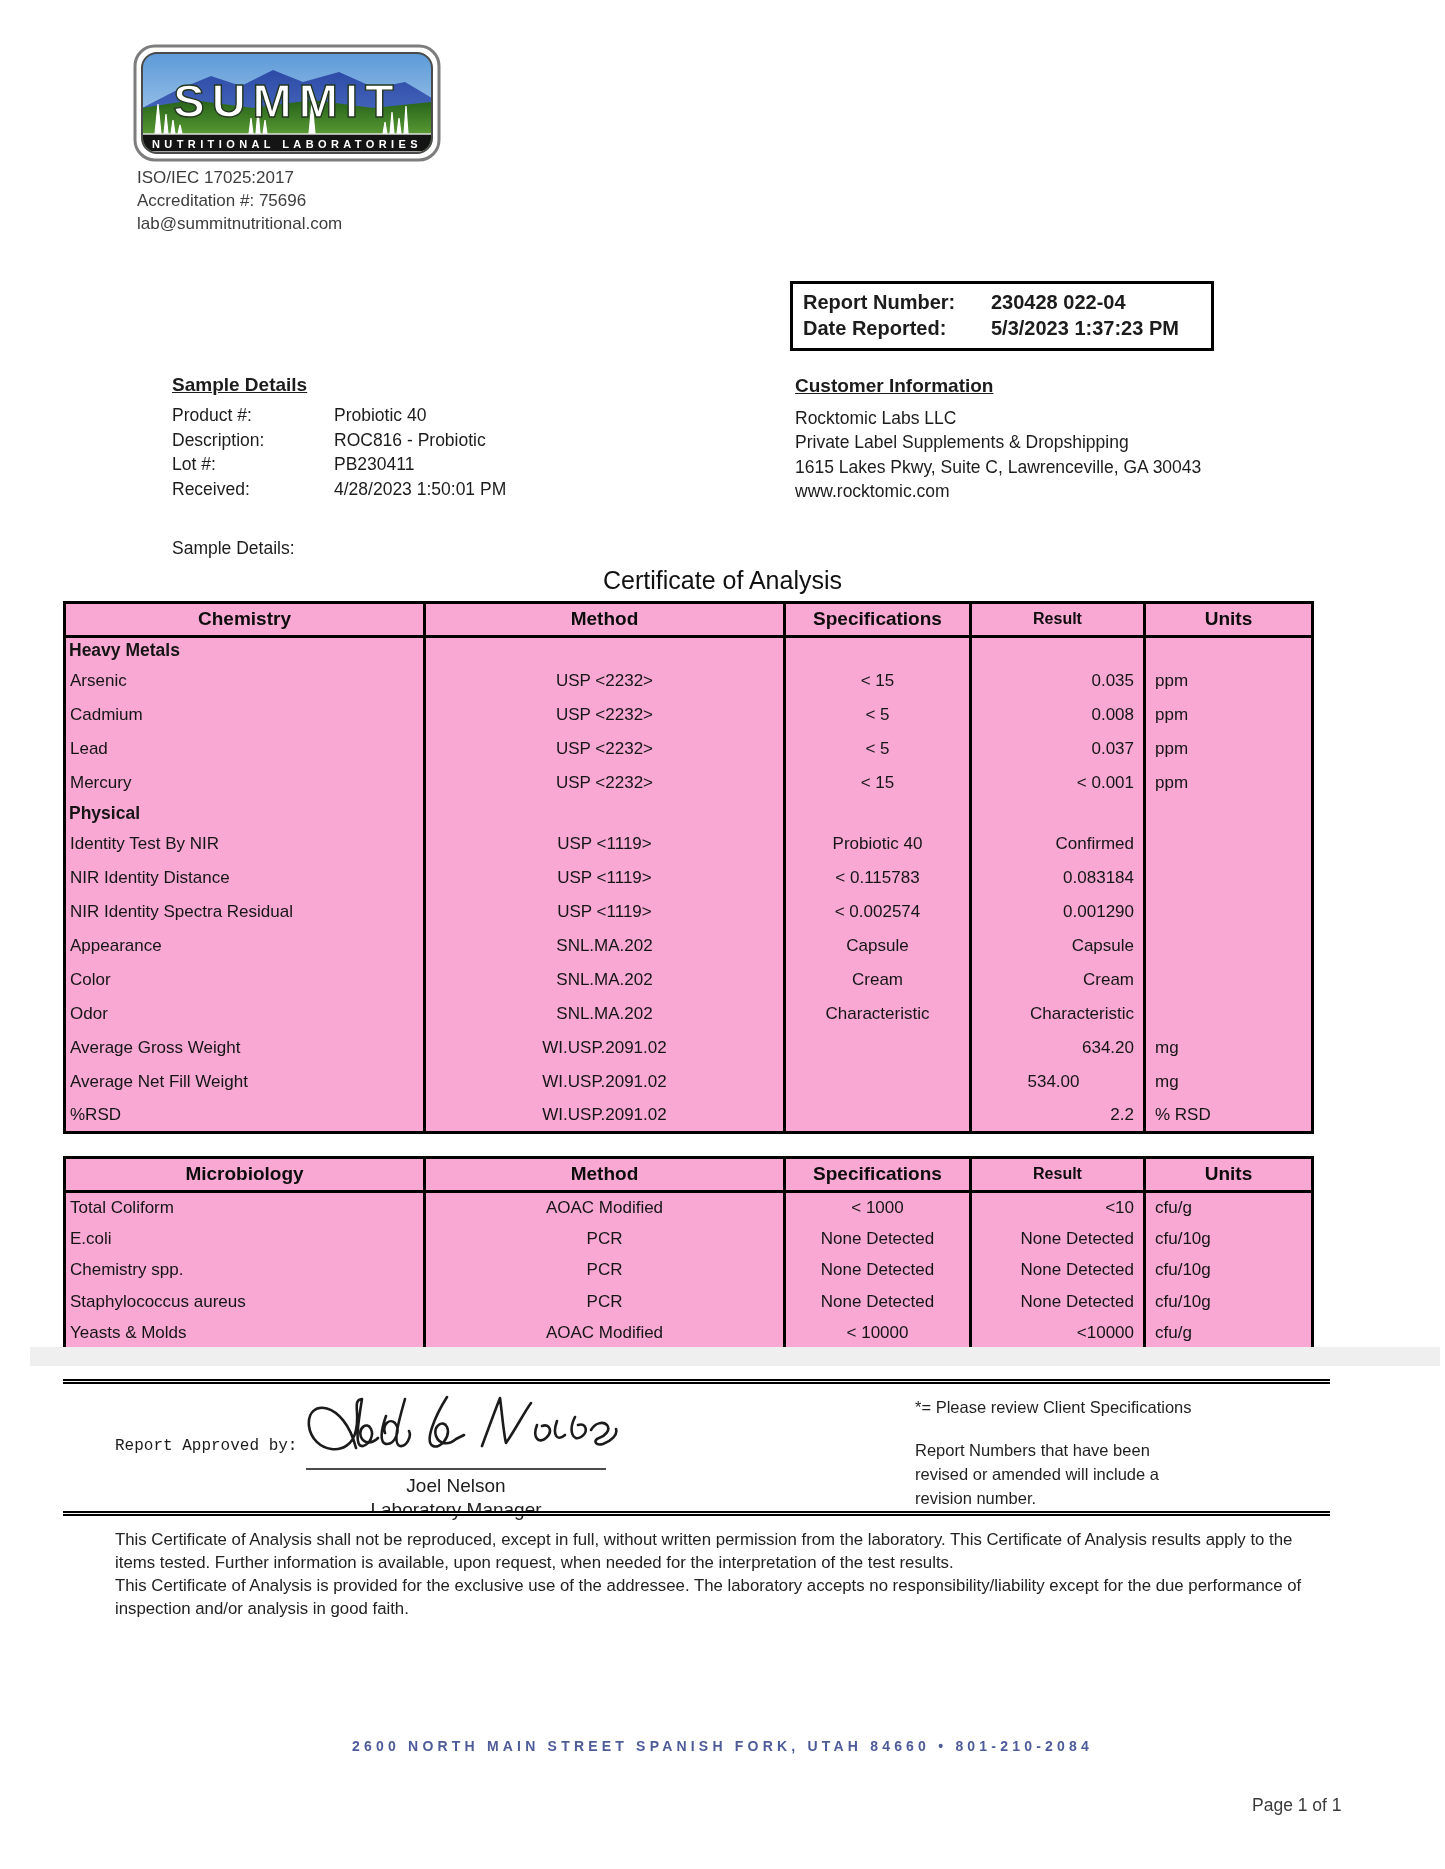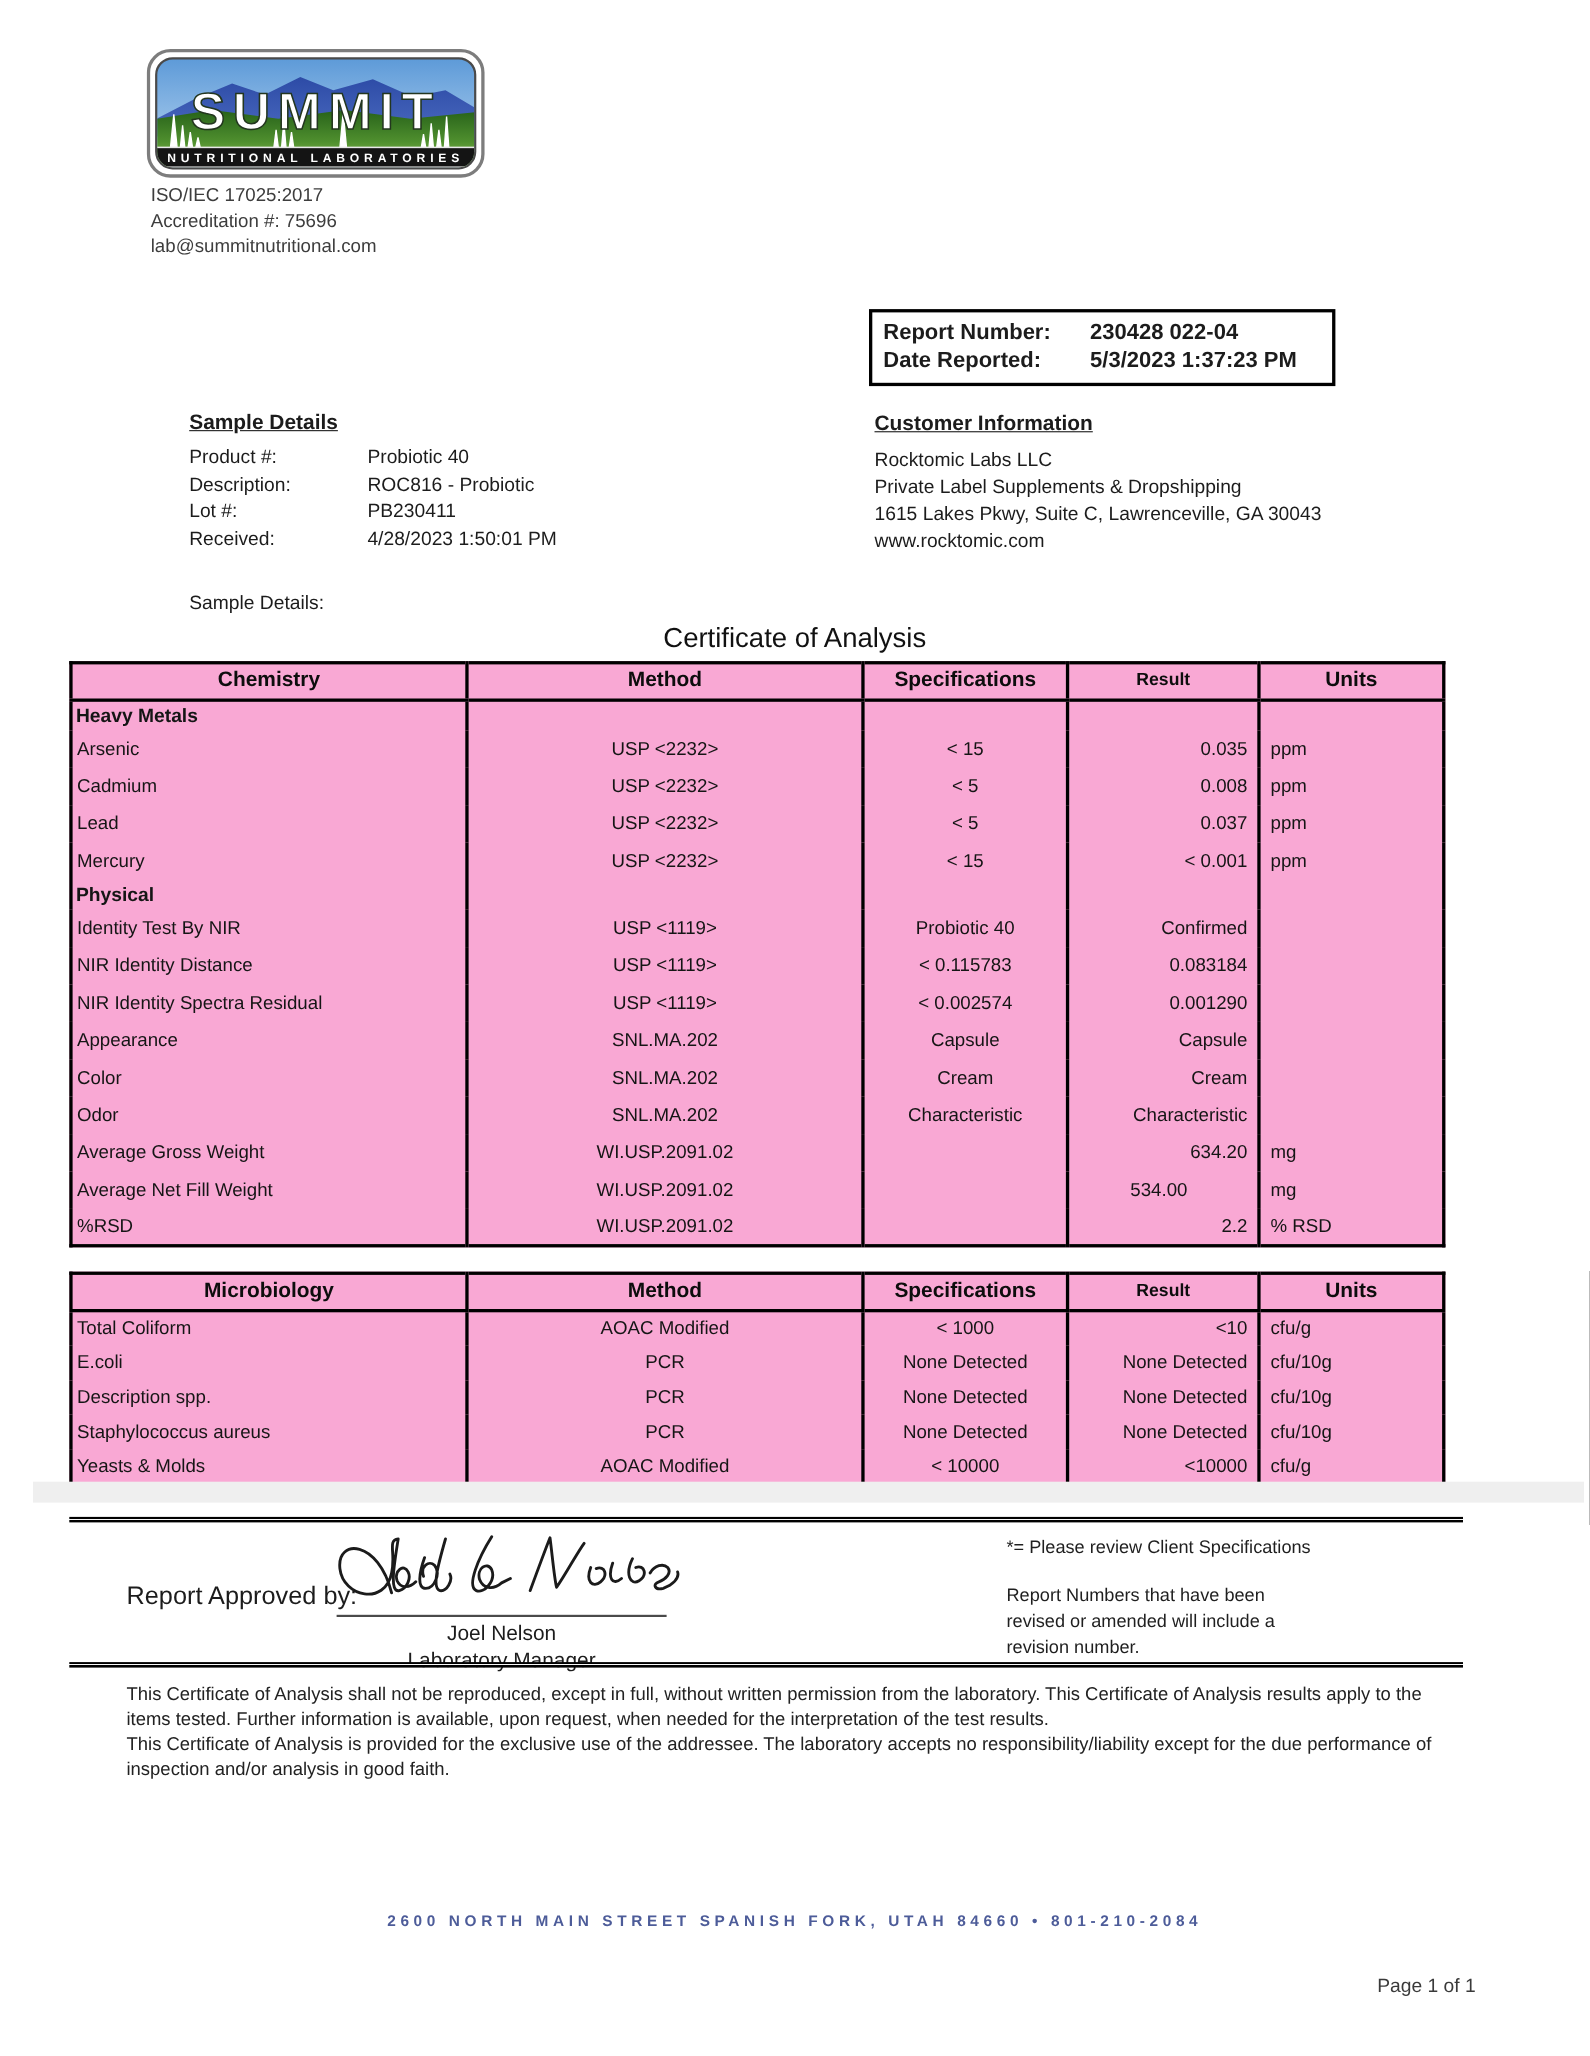--- a/index.html
+++ b/index.html
@@ -56,21 +56,21 @@
   
   .gray-band{position:absolute;left:30px;top:1347px;width:1410px;height:19px;background:#efefef;}
   
   .rule{
     position:absolute;left:63px;width:1267px;height:5px;
     background:linear-gradient(to bottom,#000 0,#000 2px,#f8f8f8 2px,#f8f8f8 3px,#000 3px,#000 5px);
   }
   .rule1{top:1379px;}
   .rule2{top:1511px;}
   
-  .approval-label{position:absolute;left:115px;top:1437px;font-size:23px;}
+  .approval-label{position:absolute;left:115px;top:1437px;font-size:16px;font-family:Liberation Mono, monospace;}
   .signature{position:absolute;left:296px;top:1386px;}
   .sig-underline{position:absolute;left:306px;top:1468px;width:300px;height:2px;background:#4a4a4a;}
   .approver-name{position:absolute;left:306px;top:1475px;width:300px;text-align:center;font-size:19px;}
   .approver-title{position:absolute;left:306px;top:1499px;width:300px;text-align:center;font-size:19px;}
   .side-notes{position:absolute;left:915px;top:1398px;width:280px;font-size:16.5px;color:#1f1f1f;}
   .side-notes .n1{margin-bottom:21px;}
   .side-notes .n2{line-height:24px;}
   
   .disclaimer{position:absolute;left:115px;top:1528px;width:1198px;font-size:16.8px;line-height:23px;color:#222;}
   
@@ -322,21 +322,21 @@
           <td class="c4 bl" style="text-align: left;">cfu/g</td>
         </tr>
         <tr class="data">
           <td class="c0" style="text-align: left;">E.coli</td>
           <td class="c1 bl" style="text-align: center;">PCR</td>
           <td class="c2 bl" style="text-align: center;">None Detected</td>
           <td class="c3 bl" style="text-align: right;">None Detected</td>
           <td class="c4 bl" style="text-align: left;">cfu/10g</td>
         </tr>
         <tr class="data">
-          <td class="c0" style="text-align: left;">Description spp.</td>
+          <td class="c0" style="text-align: left;">Chemistry spp.</td>
           <td class="c1 bl" style="text-align: center;">PCR</td>
           <td class="c2 bl" style="text-align: center;">None Detected</td>
           <td class="c3 bl" style="text-align: right;">None Detected</td>
           <td class="c4 bl" style="text-align: left;">cfu/10g</td>
         </tr>
         <tr class="data">
           <td class="c0" style="text-align: left;">Staphylococcus aureus</td>
           <td class="c1 bl" style="text-align: center;">PCR</td>
           <td class="c2 bl" style="text-align: center;">None Detected</td>
           <td class="c3 bl" style="text-align: right;">None Detected</td>

